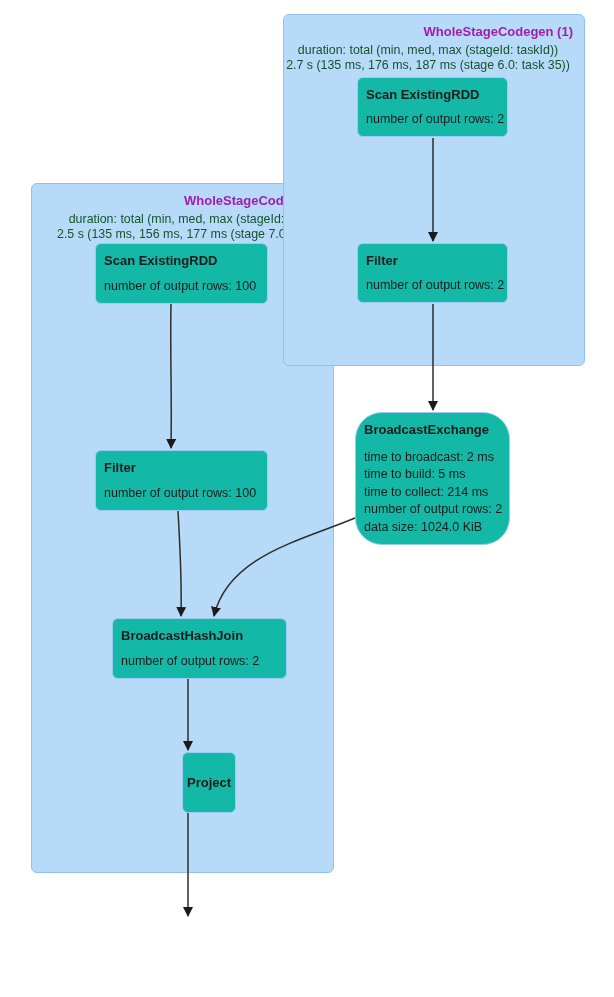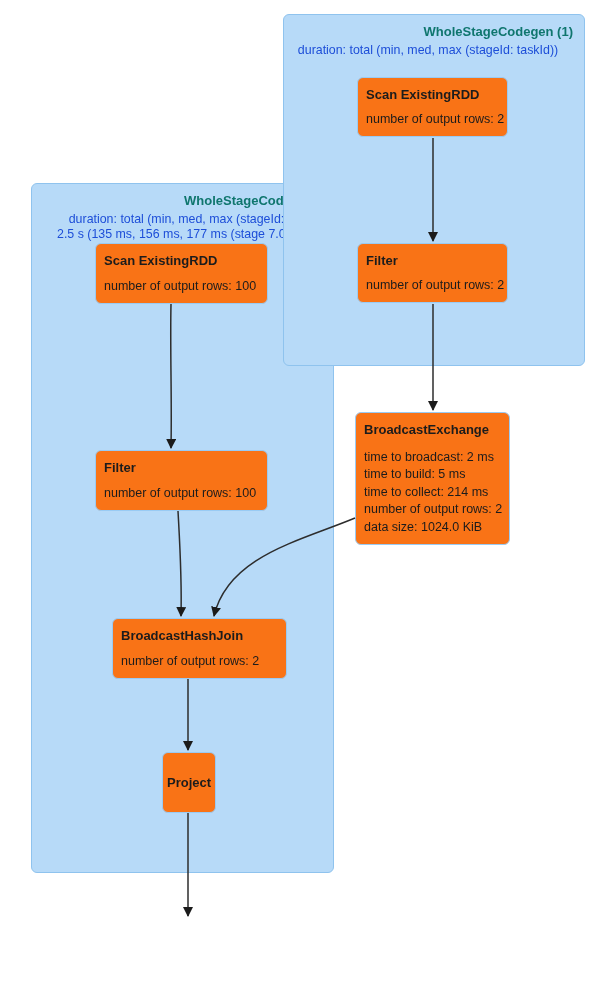--- a/index.html
+++ b/index.html
@@ -22,63 +22,64 @@
   }
   .cluster-left  { left: 31px;  top: 183px; width: 303px; height: 690px; z-index: 1; }
   .cluster-right { left: 283px; top: 14px;  width: 302px; height: 352px; z-index: 2; }
 
   .cluster-title {
     position: absolute;
     top: 9px;
     font-size: 13px;
     font-weight: bold;
     white-space: nowrap;
-    color: #0f766e;
+    color: #a21caf;
   }
   .cluster-left  .cluster-title { left: 152px; }
   .cluster-right .cluster-title { right: 11px; }
 
   .cluster-duration {
     position: absolute;
     top: 28px;
     left: 0;
     right: 12px;
     text-align: center;
     font-size: 12.4px;
     line-height: 14.5px;
     white-space: nowrap;
-    color: #1d4ed8;
+    color: #14532d;
   }
 
   .node {
     position: absolute;
-    background: #f97316;
+    background: #14b8a6;
     border: 1px solid #99cbf4;
     border-radius: 6px;
     box-sizing: border-box;
     display: flex;
     flex-direction: column;
     justify-content: space-between;
     padding: 9px 8px 8px 8px;
     font-size: 12.5px;
     color: #1c1c1c;
     z-index: 4;
   }
   .node-title { font-weight: bold; font-size: 13px; white-space: nowrap; }
   .node-metric { white-space: nowrap; line-height: 17.5px; }
   .node.center {
     justify-content: center;
     align-items: center;
     text-align: center;
     padding: 4px;
+    margin-left: 20px;
   }
 
   .n-scan1   { left: 357px; top: 77px;  width: 151px; height: 60px; }
   .n-filter1 { left: 357px; top: 243px; width: 151px; height: 60px; }
-  .n-be      { left: 355px; top: 412px; width: 155px; height: 133px; }
+  .n-be      { left: 355px; top: 412px; width: 155px; height: 133px; border-radius: 27px; }
   .n-scan2   { left: 95px;  top: 243px; width: 173px; height: 61px; }
   .n-filter2 { left: 95px;  top: 450px; width: 173px; height: 61px; }
   .n-bhj     { left: 112px; top: 618px; width: 175px; height: 61px; }
   .n-project { left: 162px; top: 752px; width: 54px;  height: 61px; }
   .n-asp     { left: 125px; top: 918px; width: 127px; height: 61px; }
 
   .edges-layer {
     position: absolute;
     left: 0; top: 0;
     width: 614px; height: 997px;
@@ -97,20 +98,21 @@
     <div class="cluster-duration">
       <div>duration: total (min, med, max (stageId:</div>
       <div>2.5 s (135 ms, 156 ms, 177 ms (stage 7.0: t</div>
     </div>
   </div>
 
   <div class="cluster cluster-right">
     <div class="cluster-title">WholeStageCodegen (1)</div>
     <div class="cluster-duration">
       <div>duration: total (min, med, max (stageId: taskId))</div>
+      <div>2.7 s (135 ms, 176 ms, 187 ms (stage 6.0: task 35))</div>
     </div>
   </div>
 
   <div class="node n-scan1">
     <div class="node-title">Scan ExistingRDD</div>
     <div class="node-metric">number of output rows: 2</div>
   </div>
 
   <div class="node n-filter1">
     <div class="node-title">Filter</div>

